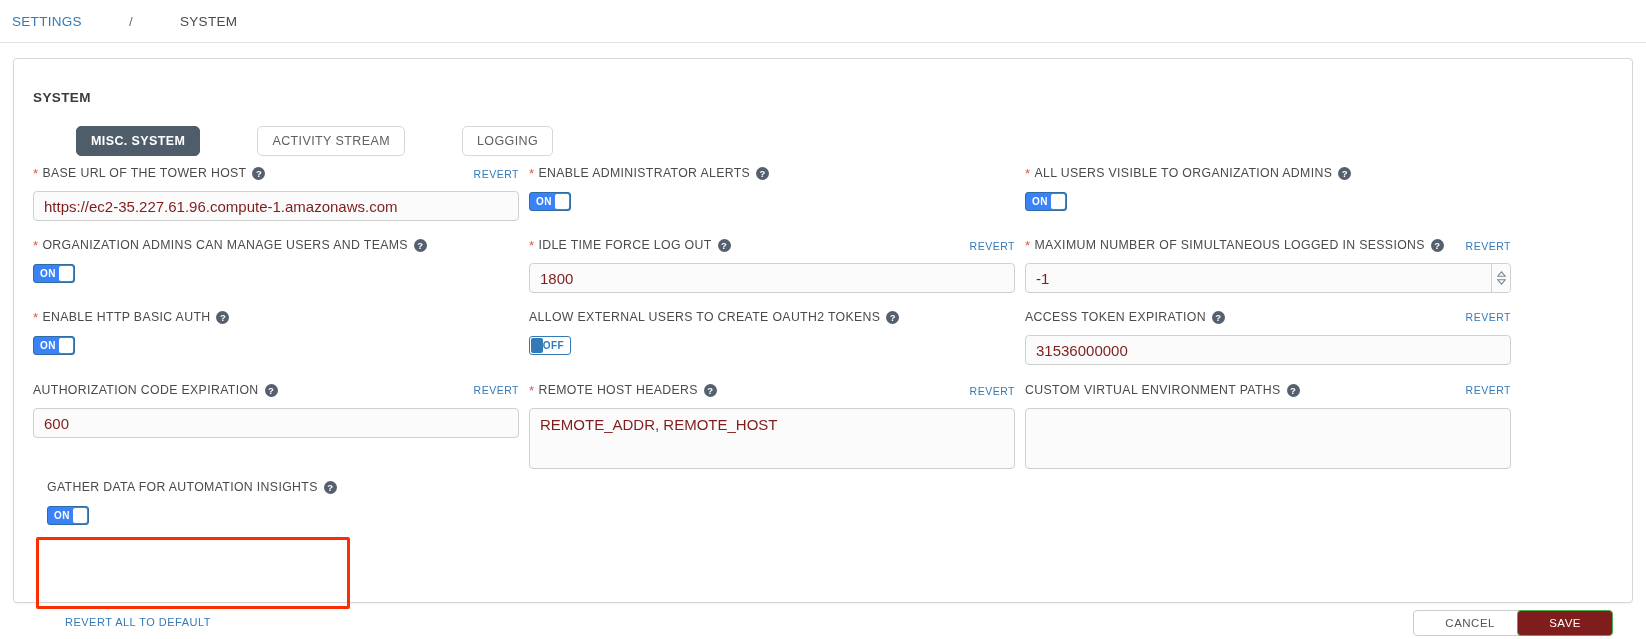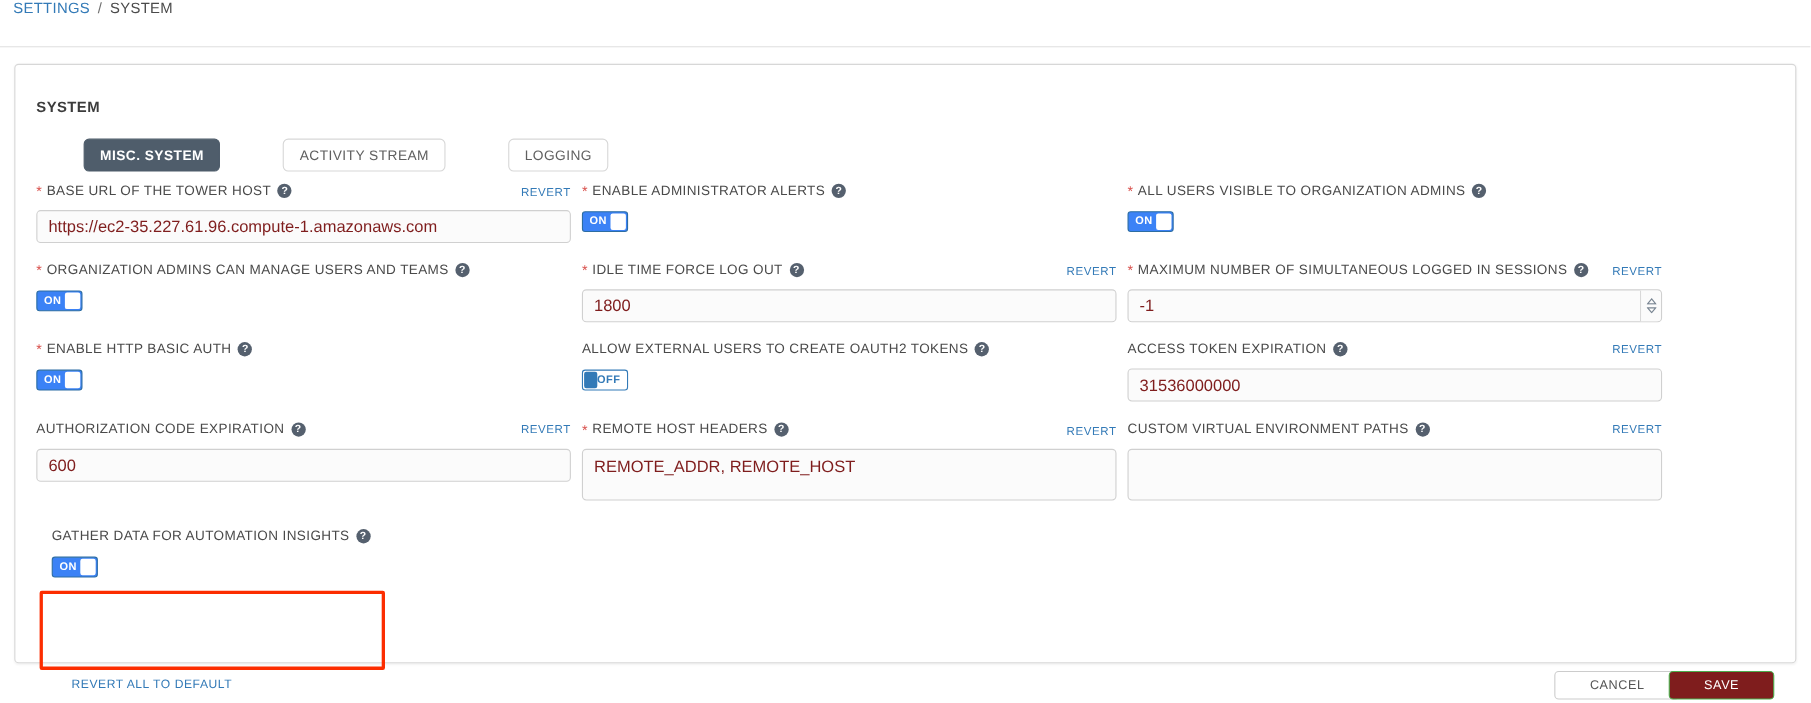--- a/index.html
+++ b/index.html
@@ -9,23 +9,25 @@
     font-family: "Liberation Sans", sans-serif;
     color: #333;
   }
   body { width: 1646px; height: 639px; overflow: hidden; }
 
   
   .breadcrumb-bar {
     height: 43px;
     border-bottom: 1px solid #e1e1e1;
     display: flex;
+    align-items: center;
     padding-left: 12px;
     font-size: 13.5px;
     letter-spacing: .3px;
+    gap: 40px;
   }
   .crumb-link { color: #337ab7; text-decoration: none; }
   .crumb-sep { color: #707070; margin: 0 7px; }
   .crumb-current { color: #4a4a4a; }
 
   
   .card {
     position: absolute;
     left: 13px; top: 58px;
     width: 1620px; height: 545px;
@@ -101,21 +103,21 @@
     position: absolute; right: 1px; top: 8px;
     width: 19px; height: 28px;
     border-left: 1px solid #d0d0d0;
     display: flex; flex-direction: column;
     align-items: center; justify-content: center;
     background: #fbfbfb; border-radius: 0 4px 4px 0;
     cursor: pointer;
   }
   .spinner svg { display: block; }
   textarea.inp {
-    height: 47px; padding-top: 6px; resize: none; line-height: 1.35;
+    height: 61px; padding-top: 6px; resize: none; line-height: 1.35;
     overflow: hidden;
   }
 
   
   .toggle {
     margin-top: 8px;
     width: 42px; height: 19px;
     border-radius: 3px;
     display: flex; align-items: center;
     cursor: pointer;

